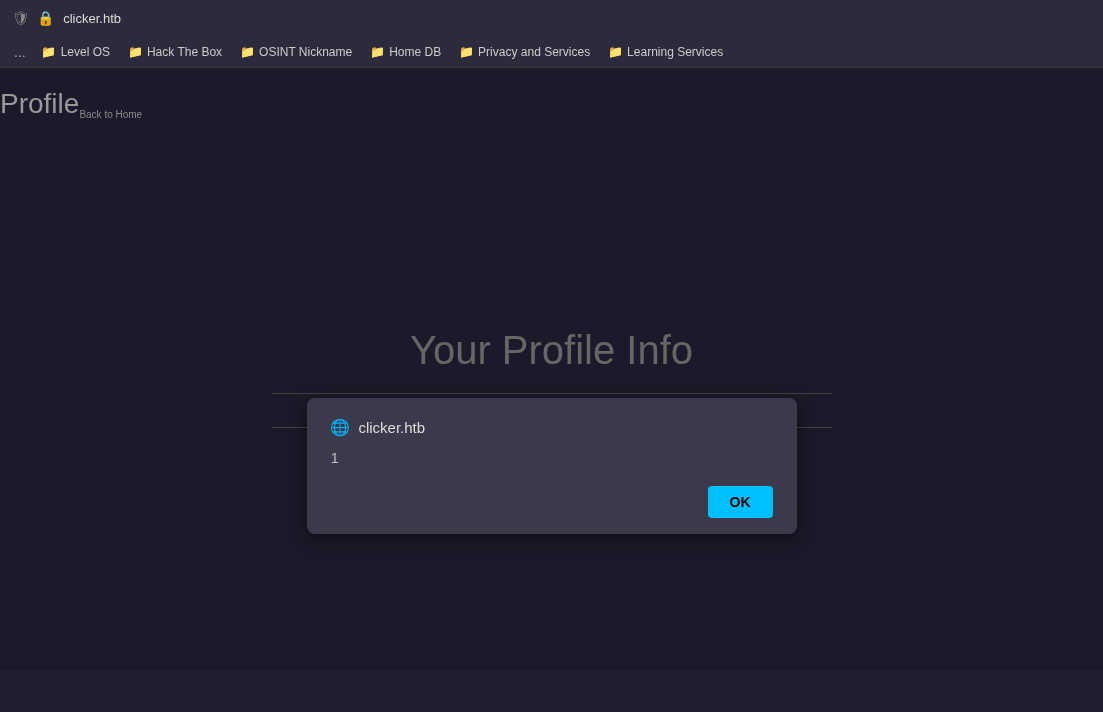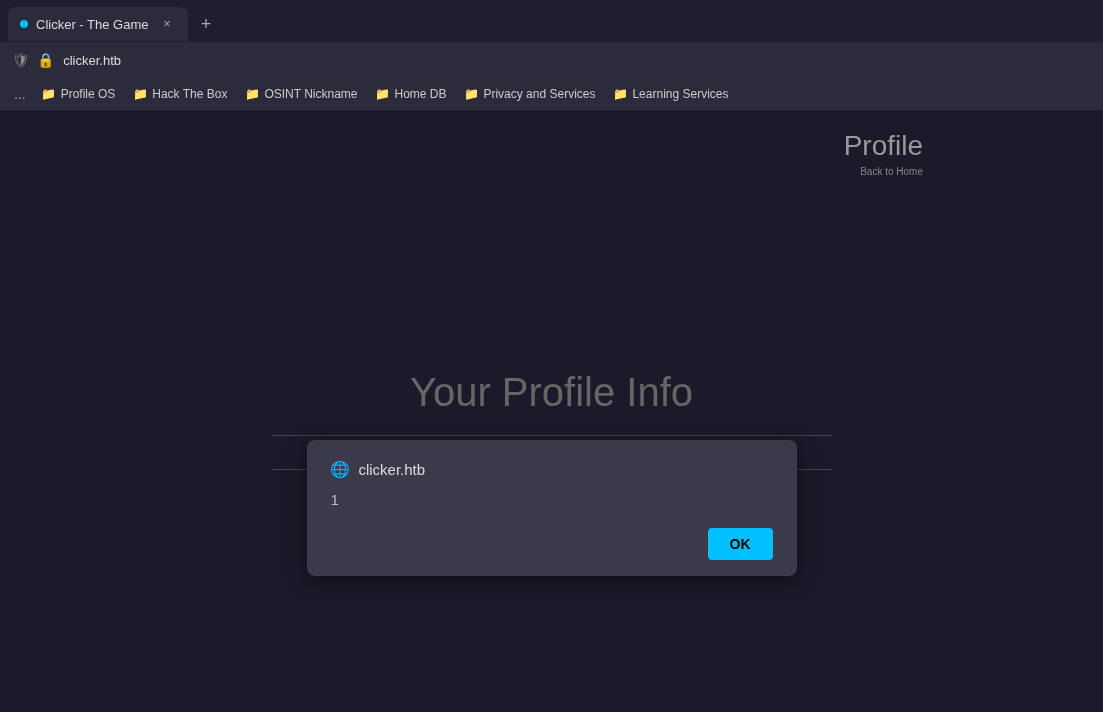--- a/index.html
+++ b/index.html
@@ -152,21 +152,21 @@
       overflow: hidden;
     }
 
     
     .page-header {
       position: absolute;
       top: 20px;
       right: 0;
       left: 0;
       display: flex;
-      flex-direction: column;
+      flex-direction: row;
       align-items: flex-end;
       padding-right: 180px;
     }
 
     .page-title {
       font-size: 28px;
       color: #999;
       font-weight: 400;
     }
 
@@ -277,40 +277,32 @@
       font-size: 14px;
       font-weight: 600;
       cursor: pointer;
     }
   </style>
 </head>
 <body>
 
 <div class="browser-chrome">
 
-  <div class="tab-bar">
-    <div class="tab">
-      <div class="tab-indicator"></div>
-      <span class="tab-title">Clicker - The Game</span>
-      <div class="tab-close">×</div>
-    </div>
-    <div class="tab-new">+</div>
-  </div>
 
   <div class="address-bar">
     <span class="address-security-icon">🛡</span>
     <span class="address-lock-icon">🔒</span>
     <span class="address-text">clicker.htb</span>
   </div>
 
   <div class="bookmarks-bar">
     <span class="bookmark-dots">...</span>
     <div class="bookmark-item">
       <span class="bookmark-folder-icon">📁</span>
-      <span>Profile OS</span>
+      <span>Level OS</span>
     </div>
     <div class="bookmark-item">
       <span class="bookmark-folder-icon">📁</span>
       <span>Hack The Box</span>
     </div>
     <div class="bookmark-item">
       <span class="bookmark-folder-icon">📁</span>
       <span>OSINT Nickname</span>
     </div>
     <div class="bookmark-item">

